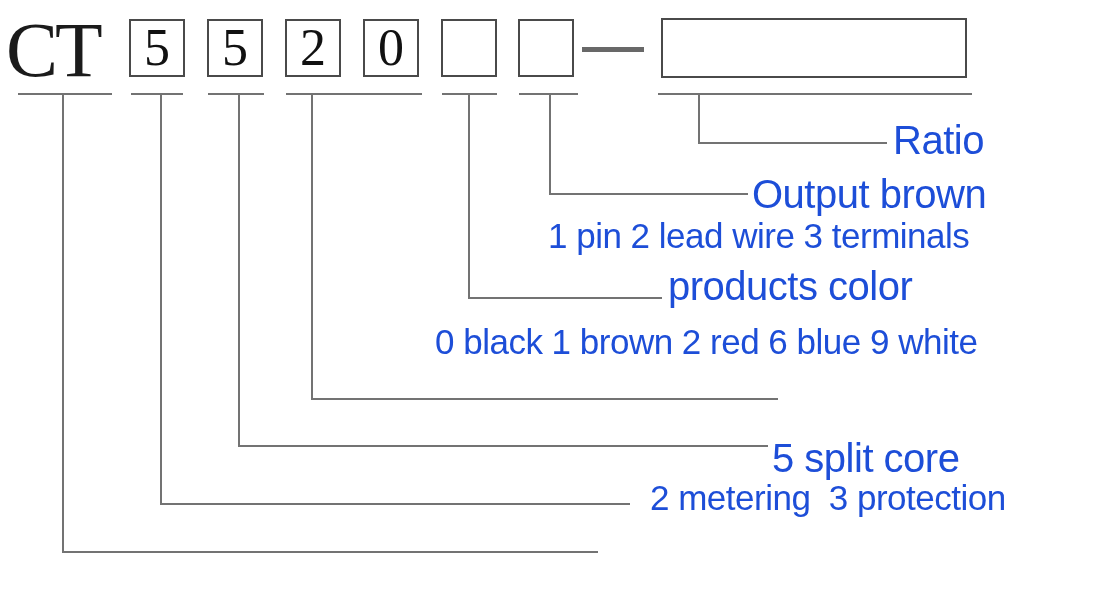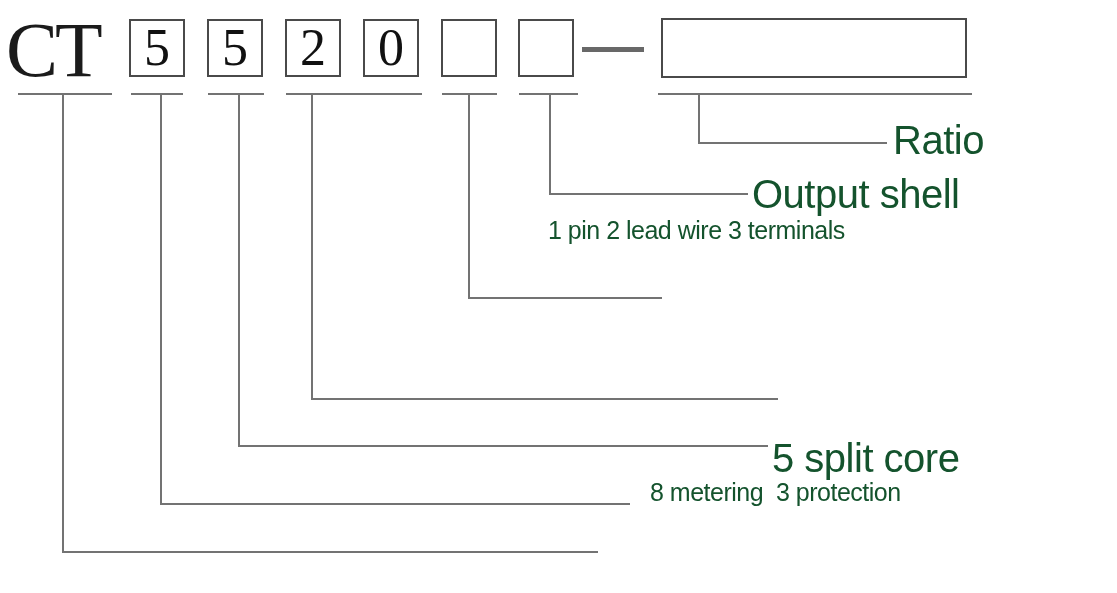--- a/index.html
+++ b/index.html
@@ -46,23 +46,23 @@
   .vl{position:absolute;top:93px;width:2px;background:#737373;}
   .hl{position:absolute;height:2px;background:#737373;}
   .vl.v-ct{left:62px;height:460px}   .hl.h-ct{left:62px;top:551px;width:536px}
   .vl.v-b1{left:160px;height:412px}  .hl.h-b1{left:160px;top:503px;width:470px}
   .vl.v-b2{left:238px;height:354px}  .hl.h-b2{left:238px;top:445px;width:530px}
   .vl.v-b34{left:311px;height:307px} .hl.h-b34{left:311px;top:398px;width:467px}
   .vl.v-b5{left:468px;height:206px}  .hl.h-b5{left:468px;top:297px;width:194px}
   .vl.v-b6{left:549px;height:102px}  .hl.h-b6{left:549px;top:193px;width:199px}
   .vl.v-rb{left:698px;height:51px}   .hl.h-rb{left:698px;top:142px;width:189px}
   
-  .lbl{position:absolute;line-height:1;white-space:pre;letter-spacing:-0.5px;color:#14532d;}
+  .lbl{position:absolute;line-height:1;white-space:pre;letter-spacing:-0.5px;color:#1d4ed8;}
   .lbl-lg{font-size:40px;}
-  .lbl-sm{font-size:25px;}
+  .lbl-sm{font-size:35px;}
   .l-ratio{left:893px;top:120px}
   .l-output{left:752px;top:174px}
   .l-output-codes{left:548px;top:218px}
   .l-pcolor{left:668px;top:266px}
   .l-pcolor-codes{left:435px;top:324px}
   .l-shell{left:787px;top:378px}
   .l-split{left:772px;top:438px}
   .l-meter{left:650px;top:480px}
   .l-ct{left:610px;top:531px}
 </style>
@@ -98,18 +98,20 @@
   <div class="vl v-b34"></div>
   <div class="hl h-b34"></div>
   <div class="vl v-b2"></div>
   <div class="hl h-b2"></div>
   <div class="vl v-b1"></div>
   <div class="hl h-b1"></div>
   <div class="vl v-ct"></div>
   <div class="hl h-ct"></div>
 
   <div class="lbl lbl-lg l-ratio">Ratio</div>
-  <div class="lbl lbl-lg l-output">Output shell</div>
+  <div class="lbl lbl-lg l-output">Output brown</div>
   <div class="lbl lbl-sm l-output-codes">1 pin 2 lead wire 3 terminals</div>
+  <div class="lbl lbl-lg l-pcolor">products color</div>
+  <div class="lbl lbl-sm l-pcolor-codes">0 black 1 brown 2 red 6 blue 9 white</div>
   <div class="lbl lbl-lg l-split">5 split core</div>
-  <div class="lbl lbl-sm l-meter">8 metering  3 protection</div>
+  <div class="lbl lbl-sm l-meter">2 metering  3 protection</div>
 
 </div>
 
 </body></html>

